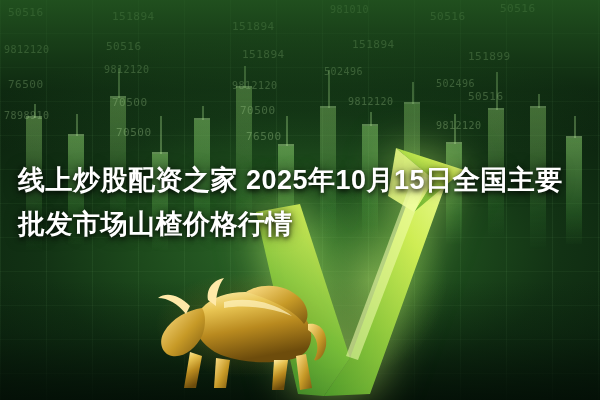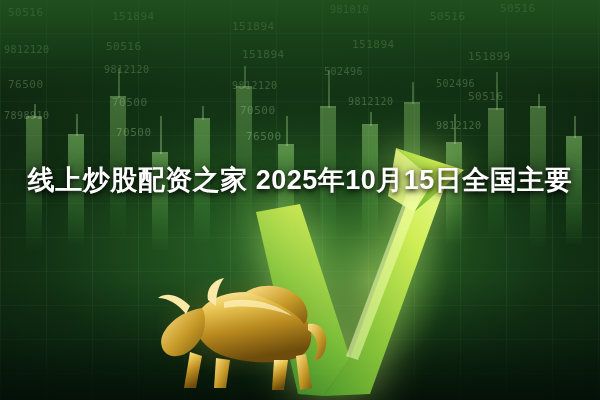--- a/index.html
+++ b/index.html
@@ -121,21 +121,20 @@
     width: 200px;
     height: 130px;
   }
 
   
   .headline {
     position: absolute;
     left: 0;
     right: 0;
     top: 158px;
-    text-align: center;
     color: #ffffff;
     font-size: 27px;
     font-weight: bold;
     line-height: 44px;
     letter-spacing: 0.5px;
     text-shadow:
       0 2px 5px rgba(0,0,0,0.85),
       0 0 14px rgba(0,0,0,0.6);
     padding: 0 18px;
   }
@@ -274,15 +273,16 @@
       <path d="M146 94 L150 128 L162 126 L156 92 Z" fill="url(#goldG2)"></path>
 
       <path d="M158 62 C170 60 178 70 176 84 C174 94 168 100 164 98 C170 88 168 74 158 68 Z" fill="url(#goldG2)"></path>
 
       <path d="M74 40 C96 34 124 40 142 54 C122 46 96 42 74 46 Z" fill="#fff4c2" opacity="0.7"></path>
     </svg>
   </div>
 
   <div class="headline">
     <span class="line">线上炒股配资之家 2025年10月15日全国主要</span>
+    <span class="line">批发市场山楂价格行情</span>
   </div>
 
 </div>
 
 </body></html>

